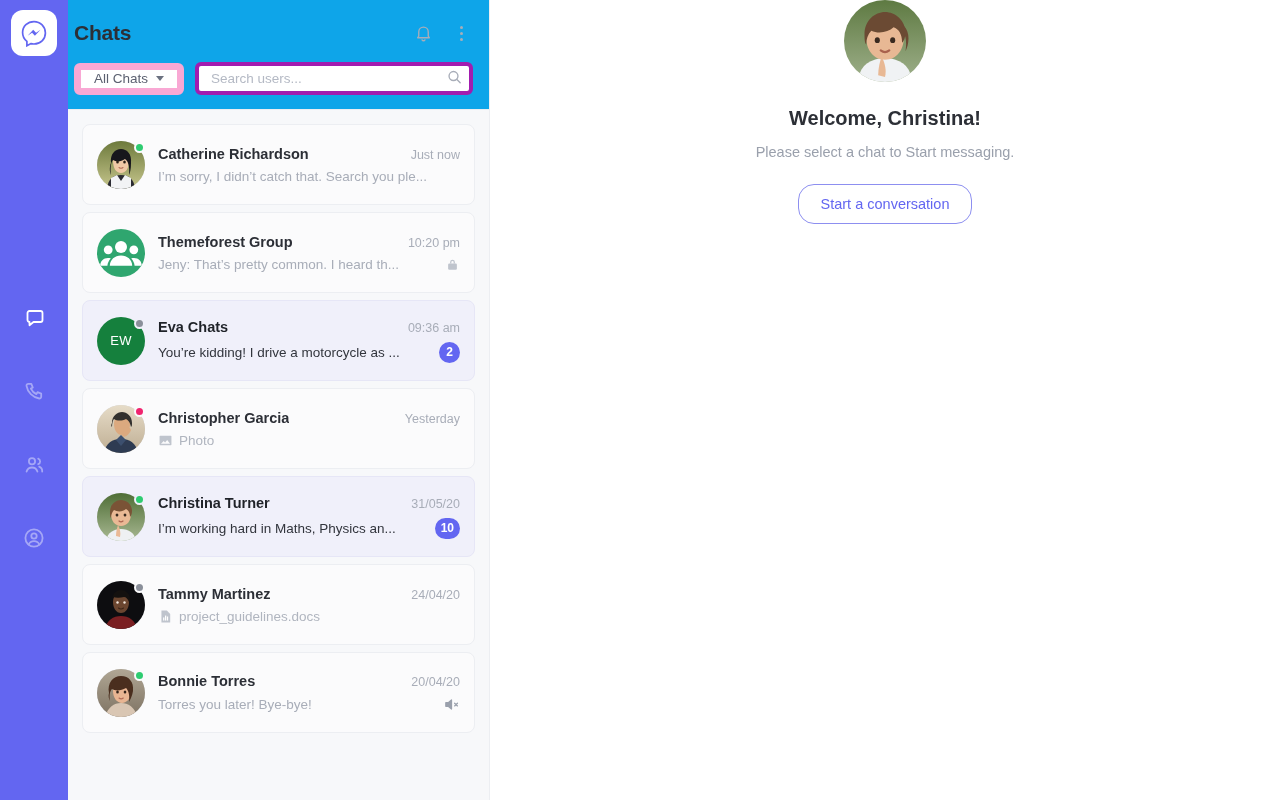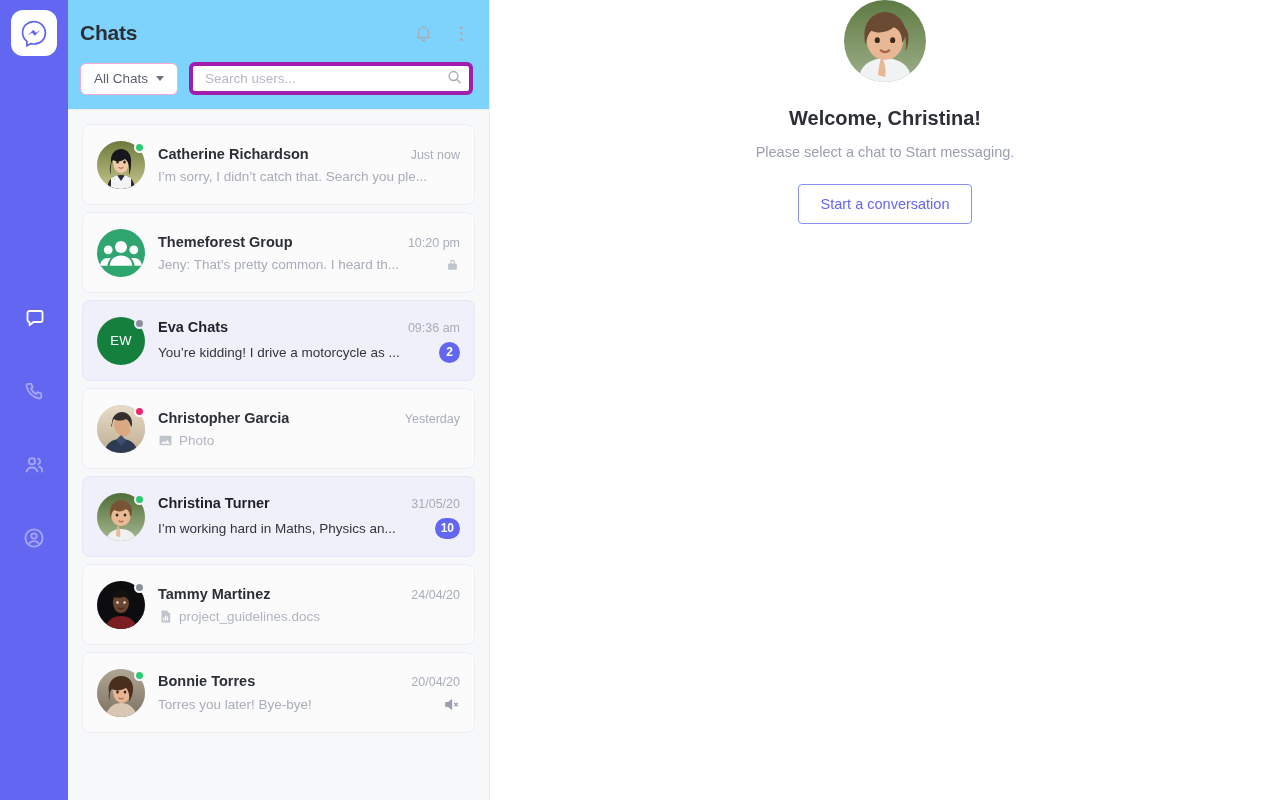--- a/index.html
+++ b/index.html
@@ -37,43 +37,43 @@
   .rail-btn svg { stroke: #a5a7f6; }
 
   
   .list-col {
     width: 422px; flex: 0 0 422px; height: 800px;
     background: #f7f8fa;
     border-right: 1px solid #eceef2;
     display: flex; flex-direction: column;
   }
   .list-head {
-    background: #7dd3fc;
-    padding: 16px 16px 14px 12px;
+    background: #0ea5e9;
+    padding: 16px 16px 14px 6px;
     border-bottom: 1px solid #eceef2;
   }
   .head-row1 {
     display: flex; align-items: center; height: 34px;
   }
   .head-title {
     font-size: 21px; font-weight: bold; color: #2c2f36;
     letter-spacing: -0.2px;
   }
   .head-actions { margin-left: auto; display: flex; align-items: center; gap: 14px; }
   .icon-btn {
     width: 24px; height: 24px; display: flex; align-items: center; justify-content: center;
     cursor: pointer;
   }
   .dots { display: flex; flex-direction: column; gap: 3px; align-items: center; }
   .dots i { width: 3px; height: 3px; border-radius: 50%; background: #a8adb8; display:block; }
 
   .head-row2 { display: flex; align-items: center; gap: 11px; margin-top: 12px; }
   .filter-btn {
     height: 32px; padding: 0 13px;
-    border: 1px solid #f9a8d4; border-radius: 6px; background: #ffffff;
+    border: 7px solid #f9a8d4; border-radius: 6px; background: #ffffff;
     display: flex; align-items: center; gap: 8px;
     font-size: 13.5px; color: #5b6070; cursor: pointer;
   }
   .caret {
     width: 0; height: 0;
     border-left: 4px solid transparent; border-right: 4px solid transparent;
     border-top: 5px solid #6b7180;
   }
   .search-wrap {
     position: relative; flex: 1; height: 33px;
@@ -174,21 +174,21 @@
   .w-avatar {
     width: 82px; height: 82px; border-radius: 50%;
     overflow: hidden; margin-bottom: 25px;
   }
   .w-avatar svg { display:block; width:82px; height:82px; }
   .w-title {
     font-size: 20px; font-weight: bold; color: #2c2f36; margin-bottom: 14px;
   }
   .w-sub { font-size: 14.5px; color: #9aa0ac; margin-bottom: 24px; }
   .w-btn {
-    border: 1px solid #8d8ff0; border-radius: 4px; background: #ffffff;
+    border: 1px solid #8d8ff0; border-radius: 16px; background: #ffffff;
     color: #6366f1; font-size: 14.5px;
     padding: 11px 22px; cursor: pointer;
     font-family: "Liberation Sans", sans-serif;
   }
 </style>
 </head>
 <body>
 
 <div class="app">
 

